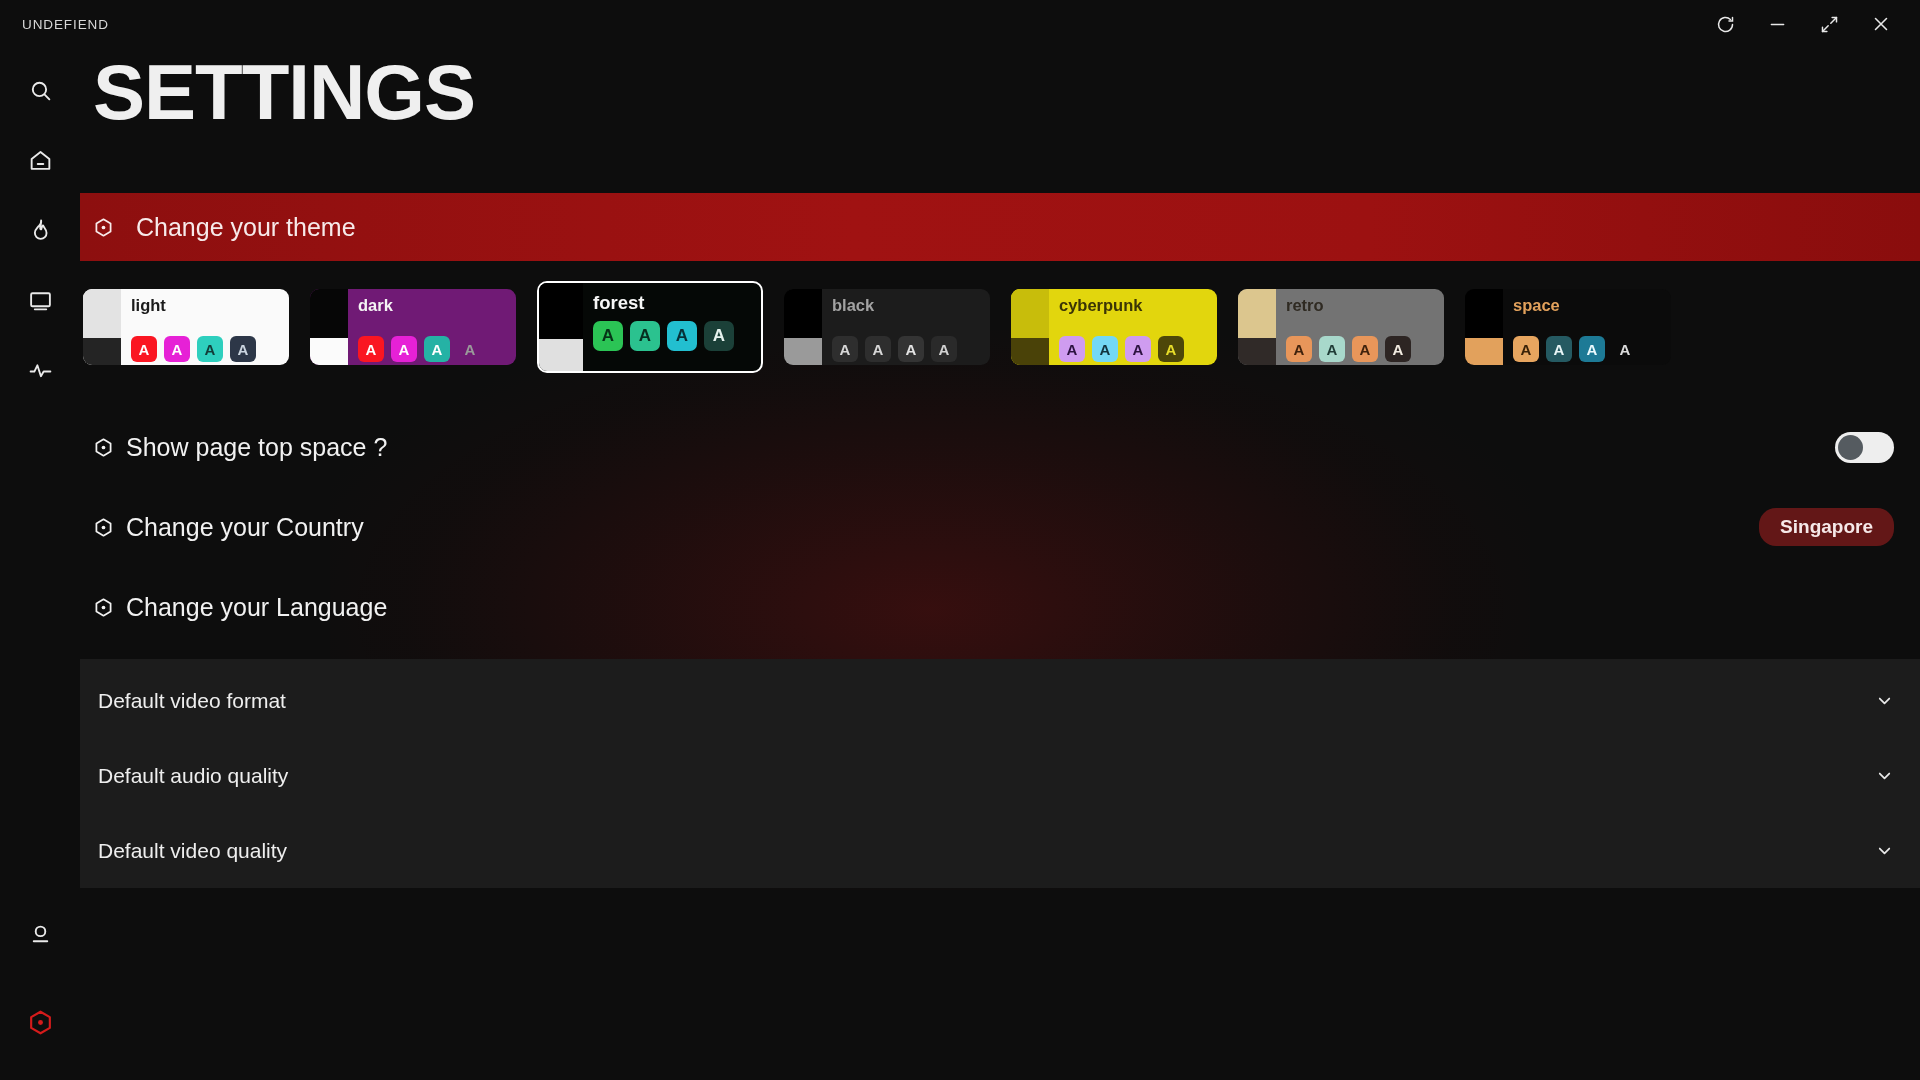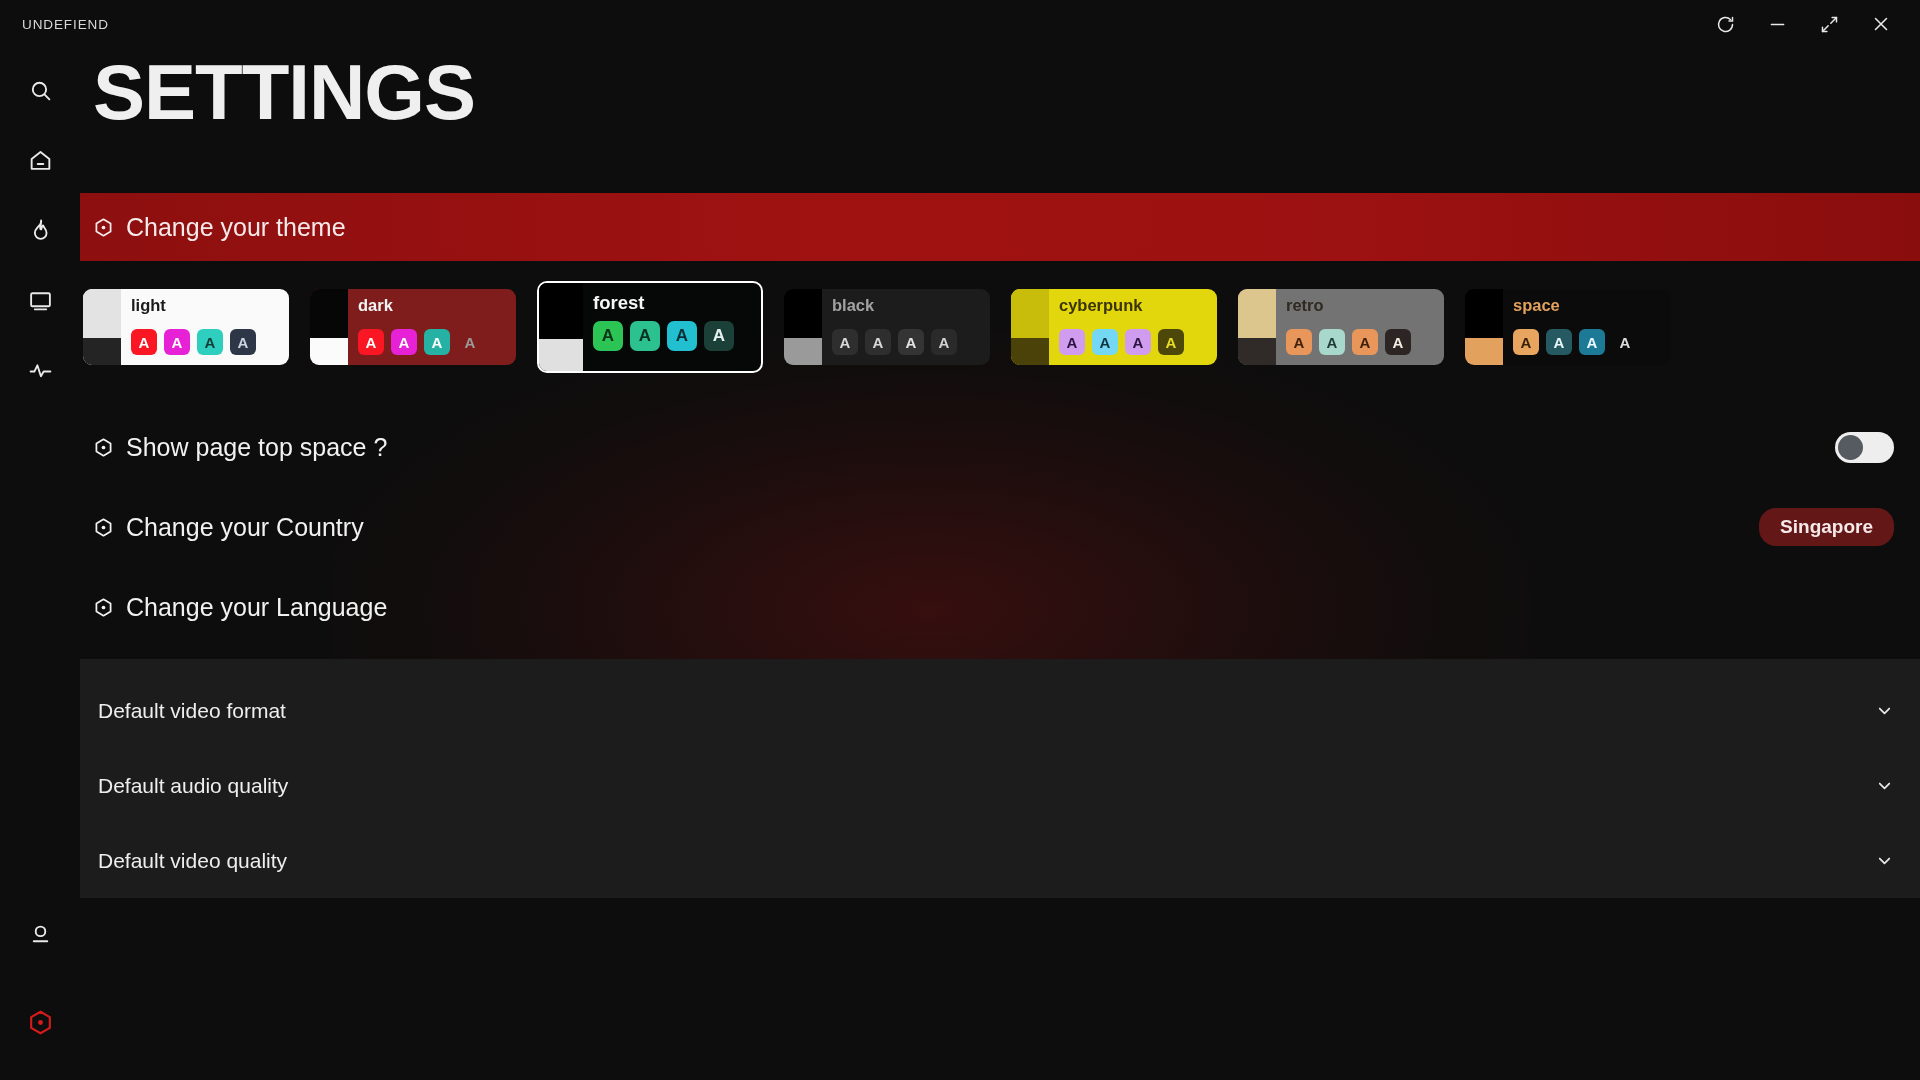--- a/index.html
+++ b/index.html
@@ -112,21 +112,21 @@
     margin: 62px 0 0 0;
     width: 1840px;
     height: 68px;
     background: linear-gradient(90deg, #8d0f0f 0%, #a01212 42%, #9c1111 70%, #8a0d0d 100%);
     display: flex;
     align-items: center;
   }
   .banner-label {
     display: flex;
     align-items: center;
-    gap: 12px;
+    gap: 22px;
     margin-left: 13px;
     font-size: 25px;
     color: #f7eaea;
   }
 
   
   .themes {
     position: relative;
     margin-top: 14px;
     margin-left: 0;
@@ -159,21 +159,21 @@
     flex-direction: column;
   }
   .tc-strip .s-top { flex: 1; }
   .tc-strip .s-bot { height: 36%; }
   .theme-card.selected .tc-strip { width: 44px; flex: 0 0 44px; }
   .tc-body {
     flex: 1;
     padding: 7px 0 0 10px;
     display: flex;
     flex-direction: column;
-    gap: 14px;
+    gap: 21px;
     min-width: 0;
   }
   .theme-card.selected .tc-body { padding-top: 9px; gap: 7px; }
   .tc-name { font-size: 16.5px; font-weight: 700; white-space: nowrap; }
   .theme-card.selected .tc-name { font-size: 18.5px; }
   .tc-swatches { display: flex; gap: 7px; }
   .sw {
     width: 26px; height: 26px;
     border-radius: 6px;
     display: flex; align-items: center; justify-content: center;
@@ -225,21 +225,21 @@
     border-radius: 17px;
     cursor: pointer;
     white-space: nowrap;
   }
 
   
   .accordion {
     margin-top: 12px;
     background: #1c1c1c;
     width: 1840px;
-    padding-top: 14px;
+    padding-top: 4px;
   }
   .acc-row {
     height: 75px;
     display: flex;
     align-items: center;
     padding: 0 26px 0 18px;
     cursor: pointer;
   }
   .acc-label { font-size: 21px; color: #eeeeee; }
   .acc-chev { margin-left: auto; color: #e8e8e8; display: flex; align-items: center; }
@@ -371,21 +371,21 @@
           <div class="tc-body">
             <div class="tc-name" style="color: rgb(27, 27, 27);">light</div>
             <div class="tc-swatches">
               <div class="sw" style="background: rgb(250, 22, 34); color: rgb(255, 255, 255);">A</div>
               <div class="sw" style="background: rgb(230, 33, 214); color: rgb(255, 255, 255);">A</div>
               <div class="sw" style="background: rgb(46, 207, 190); color: rgb(18, 60, 56);">A</div>
               <div class="sw" style="background: rgb(45, 55, 72); color: rgb(203, 213, 224);">A</div>
             </div>
           </div>
         </div>
-        <div class="theme-card" style="background: #7f1d1d;">
+        <div class="theme-card" style="background: #701a75;">
           <div class="tc-strip">
             <div class="s-top" style="background: rgb(6, 6, 6);"></div>
             <div class="s-bot" style="background: rgb(251, 251, 251);"></div>
           </div>
           <div class="tc-body">
             <div class="tc-name" style="color: rgb(244, 244, 244);">dark</div>
             <div class="tc-swatches">
               <div class="sw" style="background: rgb(250, 22, 34); color: rgb(255, 255, 255);">A</div>
               <div class="sw" style="background: rgb(230, 33, 214); color: rgb(255, 255, 255);">A</div>
               <div class="sw" style="background: rgb(37, 178, 165); color: rgb(255, 255, 255);">A</div>

